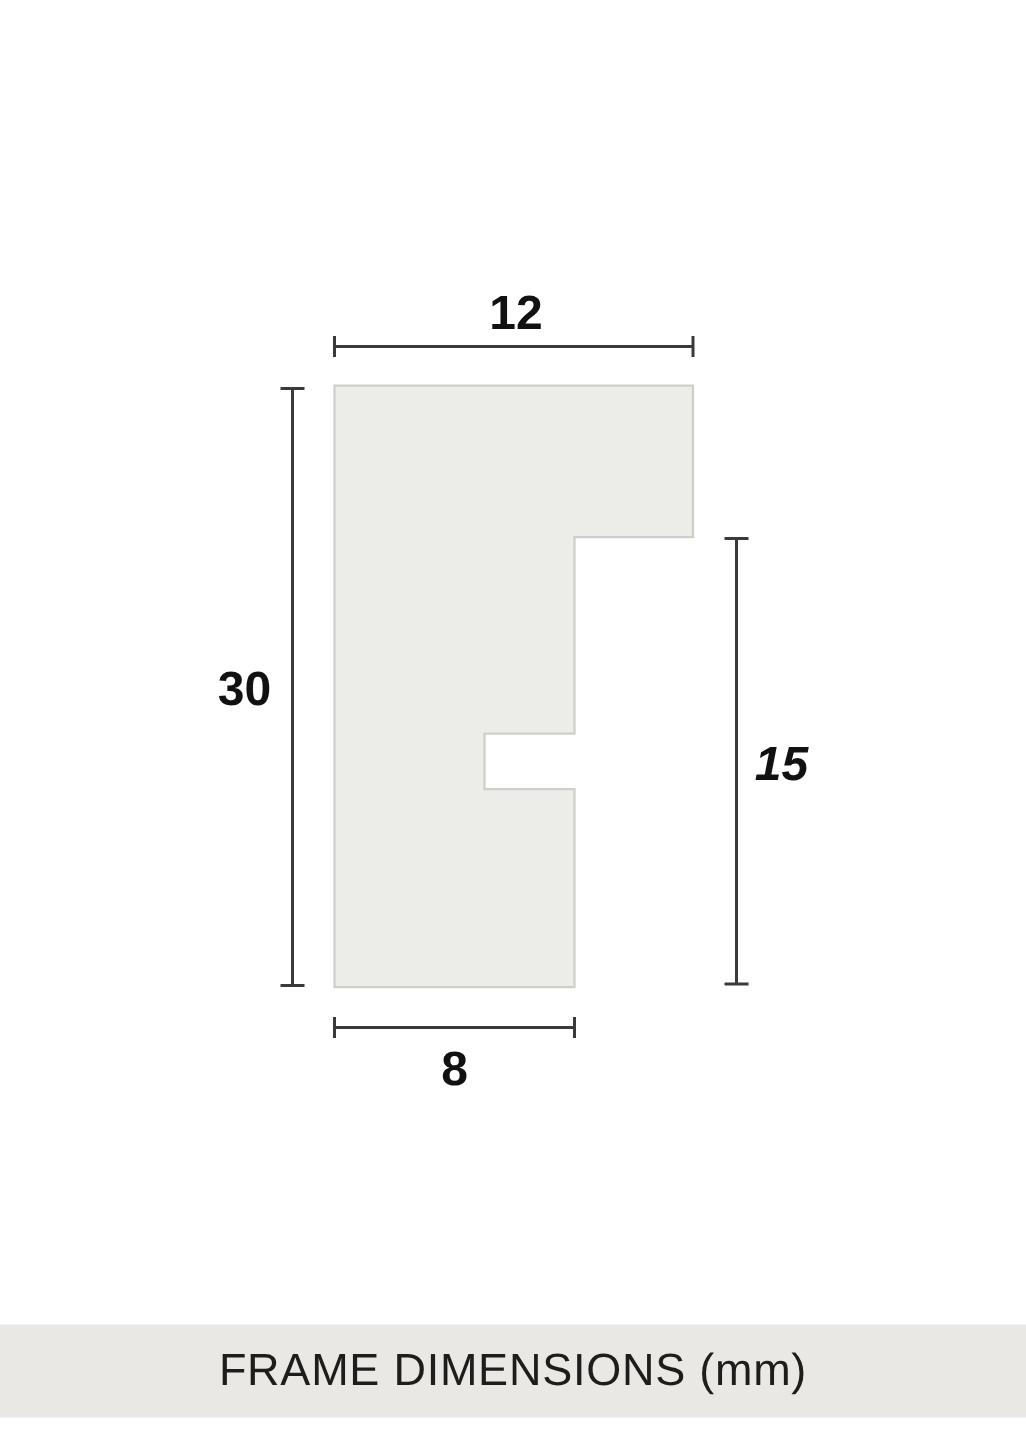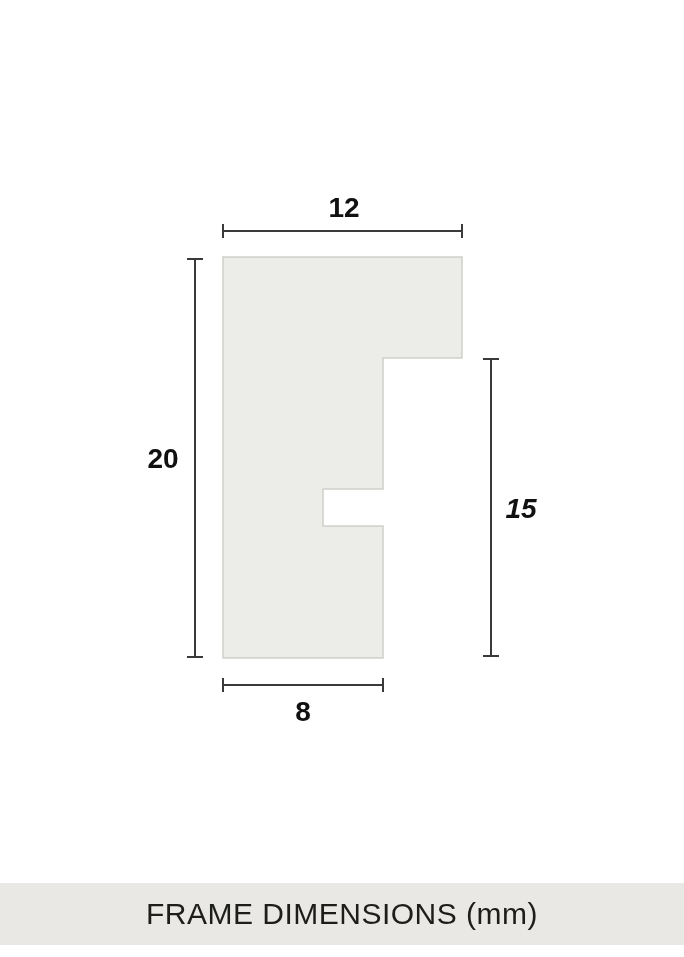--- a/index.html
+++ b/index.html
@@ -15,21 +15,21 @@
   .diagram-svg {
     position: absolute;
     left: 0; top: 0;
     width: 684px; height: 957px;
   }
   .dim-label {
     position: absolute;
     transform: translate(-50%, -50%);
     font-family: "Liberation Sans", sans-serif;
     font-weight: bold;
-    font-size: 28px;
+    font-size: 32px;
     line-height: 1;
     color: #111111;
     white-space: nowrap;
   }
   .dim-label-top    { left: 344px; top: 208px; }
   .dim-label-left   { left: 163px; top: 459px; }
   .dim-label-right  { left: 521px; top: 509px; font-style: italic; }
   .dim-label-bottom { left: 303px; top: 712px; }
   .footer-bar {
     position: absolute;
@@ -62,21 +62,21 @@
 
     <path d="M195,259 V657 M187,259 H203 M187,657 H203" stroke="#3A3A3A" stroke-width="2" fill="none"></path>
 
     <path d="M491,359 V656 M483,359 H499 M483,656 H499" stroke="#3A3A3A" stroke-width="2" fill="none"></path>
 
     <path d="M223,685 H383 M223,678 V692 M383,678 V692" stroke="#3A3A3A" stroke-width="2" fill="none"></path>
   </svg>
 
   <div class="dim-label dim-label-top">12</div>
 
-  <div class="dim-label dim-label-left">20</div>
+  <div class="dim-label dim-label-left">30</div>
 
   <div class="dim-label dim-label-right">15</div>
 
   <div class="dim-label dim-label-bottom">8</div>
 
   <div class="footer-bar">
     <span class="footer-title">FRAME DIMENSIONS (mm)</span>
   </div>
 
 </div>

